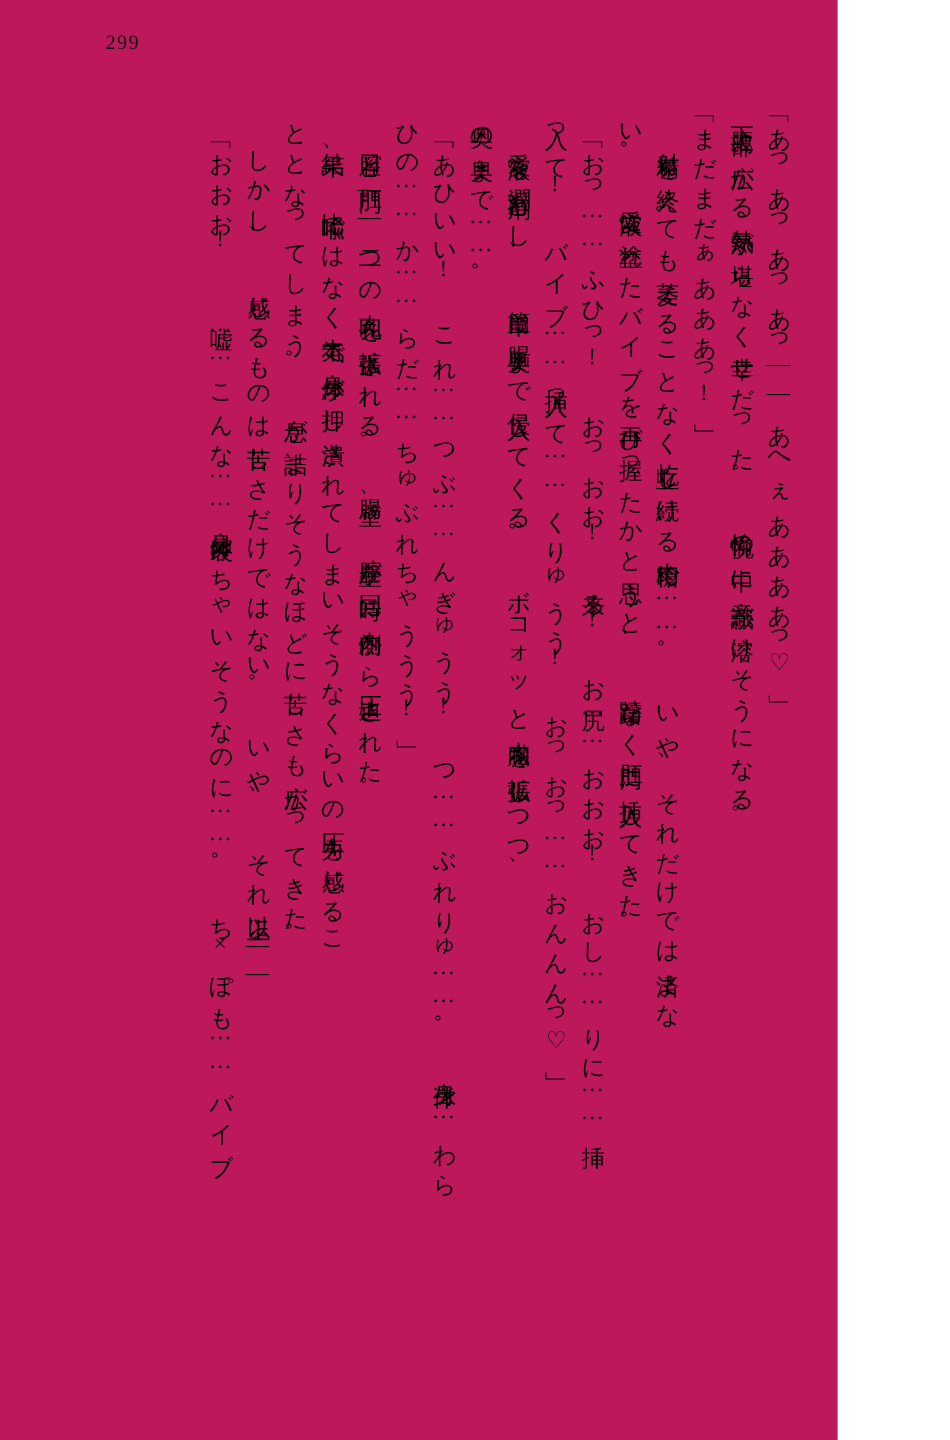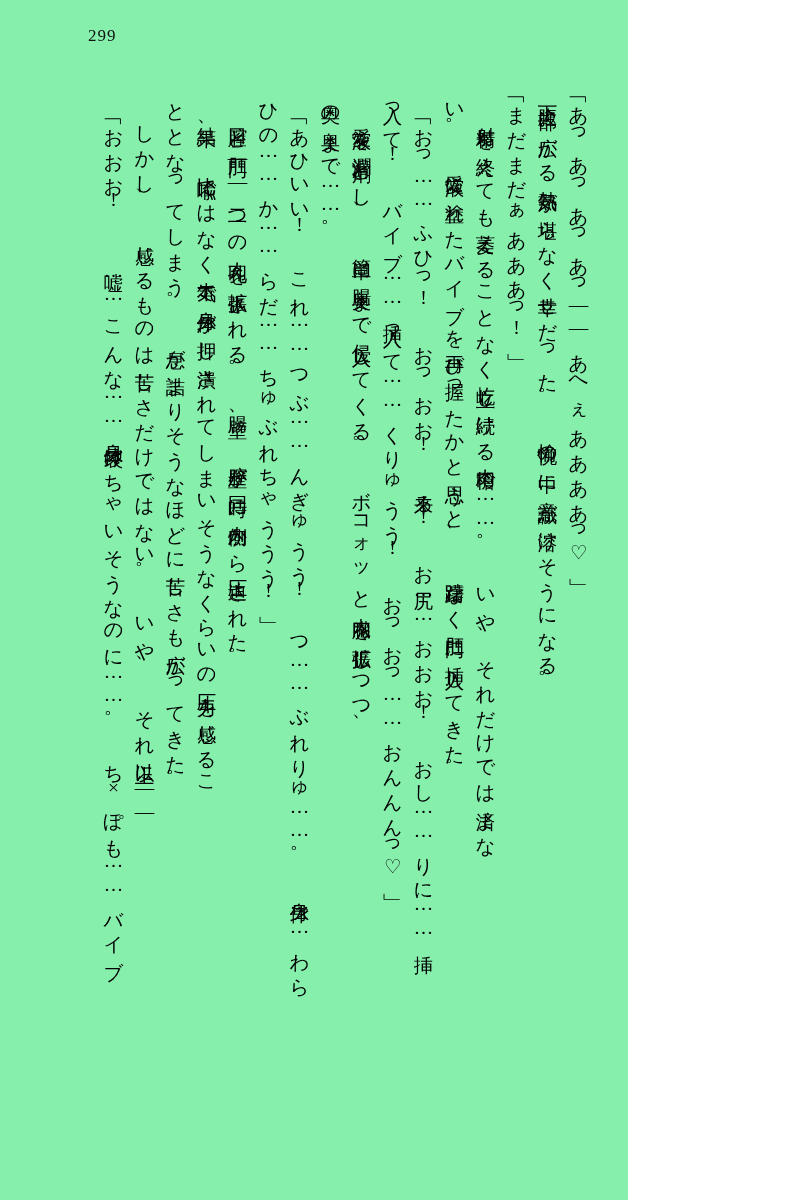--- a/index.html
+++ b/index.html
@@ -11,23 +11,23 @@
     width: 792px;
     height: 1200px;
     font-family: "Liberation Serif", "DejaVu Serif", serif;
     color: #000000;
     overflow: hidden;
     position: relative;
   }
   .page {
     position: absolute;
     inset: 0;
-    width: 628px;
+    width: 698px;
     height: 1200px;
-    background: #86efac;
+    background: #be185d;
   }
   .page-number {
     position: absolute;
     top: 26px;
     left: 88px;
     font-size: 17px;
     letter-spacing: 1px;
     font-family: "Liberation Serif", "DejaVu Serif", serif;
     color: #111;
   }

